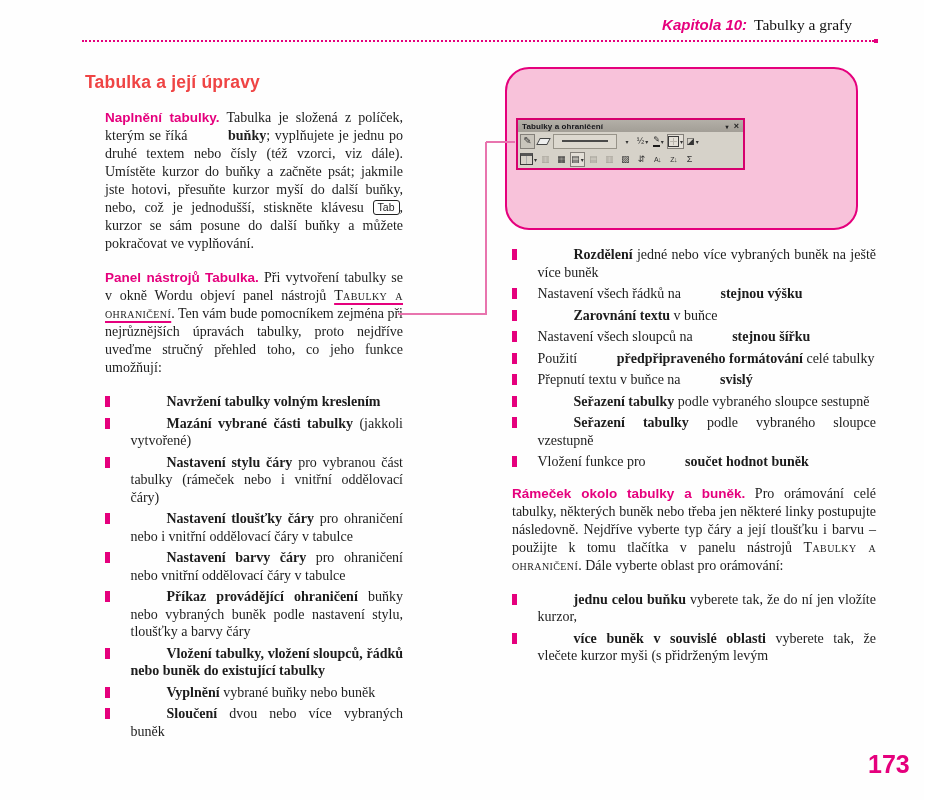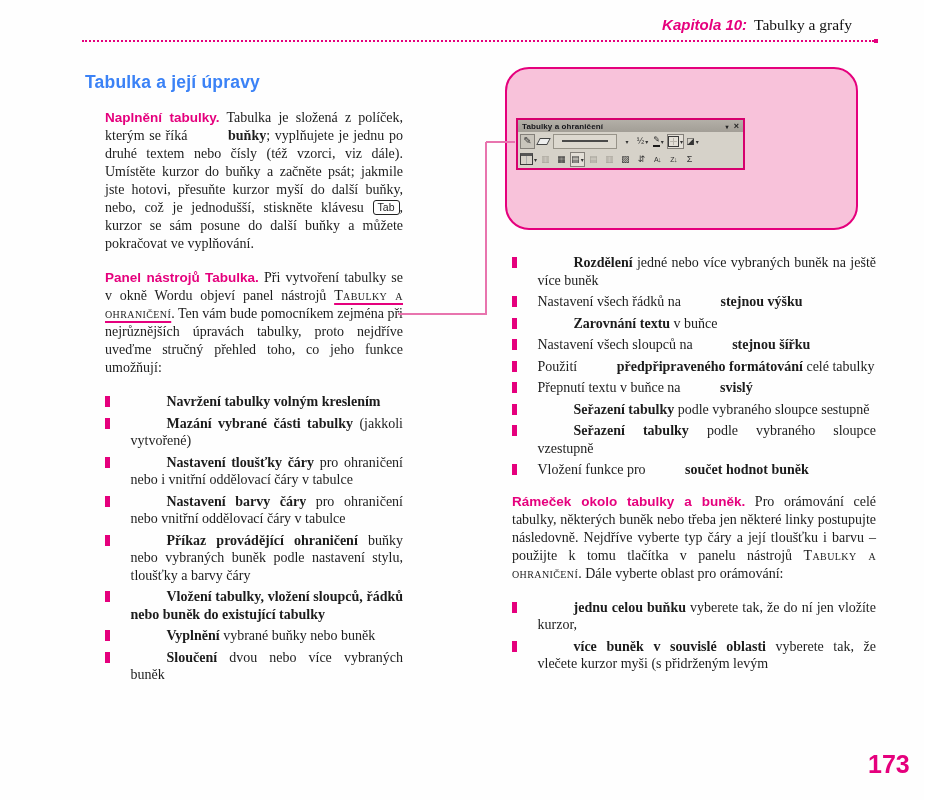--- a/index.html
+++ b/index.html
@@ -10,23 +10,23 @@
   .chapter-head{position:absolute;top:16px;right:72px;white-space:nowrap;}
   .chapter{font-family:"Liberation Sans", sans-serif;font-style:italic;font-weight:bold;
            font-size:15px;color:#e5007d;margin-right:7px;}
   .chapter-title{font-family:"Liberation Serif", serif;font-size:15.5px;color:#111;}
   .dotted-rule{position:absolute;left:82px;top:40px;width:792px;height:0;
                border-bottom:2px dotted #e5007d;}
   .rule-end{position:absolute;right:-4px;top:-1px;width:4px;height:4px;background:#e5007d;}
 
   
   .col-left{position:absolute;left:85px;top:72px;width:318px;}
-  .col-right{position:absolute;left:512px;top:252px;width:364px;}
+  .col-right{position:absolute;left:512px;top:244px;width:364px;}
   h1{font-family:"Liberation Sans", sans-serif;font-size:17.5px;font-weight:bold;
-     color:#3b82f6;margin:0 0 16px 0;letter-spacing:.2px;}
+     color:#ef4444;margin:0 0 16px 0;letter-spacing:.2px;}
   .indent{padding-left:20px;}
   p{font-size:14px;line-height:18px;text-align:justify;margin:0 0 16px 0;}
   .lead{font-family:"Liberation Sans", sans-serif;font-weight:bold;color:#e5007d;
         font-size:13.5px;}
   .b{font-weight:bold;padding-left:36px;}
   .sc{font-variant:small-caps;letter-spacing:.4px;}
   .u{text-decoration:underline;text-decoration-color:#e5007d;
      text-decoration-thickness:2px;text-underline-offset:3px;}
   .key{font-family:"Liberation Sans", sans-serif;font-size:10.5px;border:1.2px solid #222;
        border-radius:3px;padding:0 4px 1px 4px;white-space:nowrap;position:relative;top:-1px;}
@@ -109,20 +109,24 @@
           <div class="bullet-item">
             <span class="bullet-marker"></span>
             <span class="bullet-text"><span class="b">Navržení tabulky volným kreslením</span></span>
           </div>
           <div class="bullet-item">
             <span class="bullet-marker"></span>
             <span class="bullet-text"><span class="b">Mazání vybrané části tabulky</span><span> (jakkoli vytvořené)</span></span>
           </div>
           <div class="bullet-item">
             <span class="bullet-marker"></span>
+            <span class="bullet-text"><span class="b">Nastavení stylu čáry</span><span> pro vybranou část tabulky (rámeček nebo i vnitřní oddělovací čáry)</span></span>
+          </div>
+          <div class="bullet-item">
+            <span class="bullet-marker"></span>
             <span class="bullet-text"><span class="b">Nastavení tloušťky čáry</span><span> pro ohraničení nebo i vnitřní oddělovací čáry v tabulce</span></span>
           </div>
           <div class="bullet-item">
             <span class="bullet-marker"></span>
             <span class="bullet-text"><span class="b">Nastavení barvy čáry</span><span> pro ohraničení nebo vnitřní oddělovací čáry v tabulce</span></span>
           </div>
           <div class="bullet-item">
             <span class="bullet-marker"></span>
             <span class="bullet-text"><span class="b">Příkaz provádějící ohraničení</span><span> buňky nebo vybraných buněk podle nastavení stylu, tloušťky a barvy čáry</span></span>
           </div>

